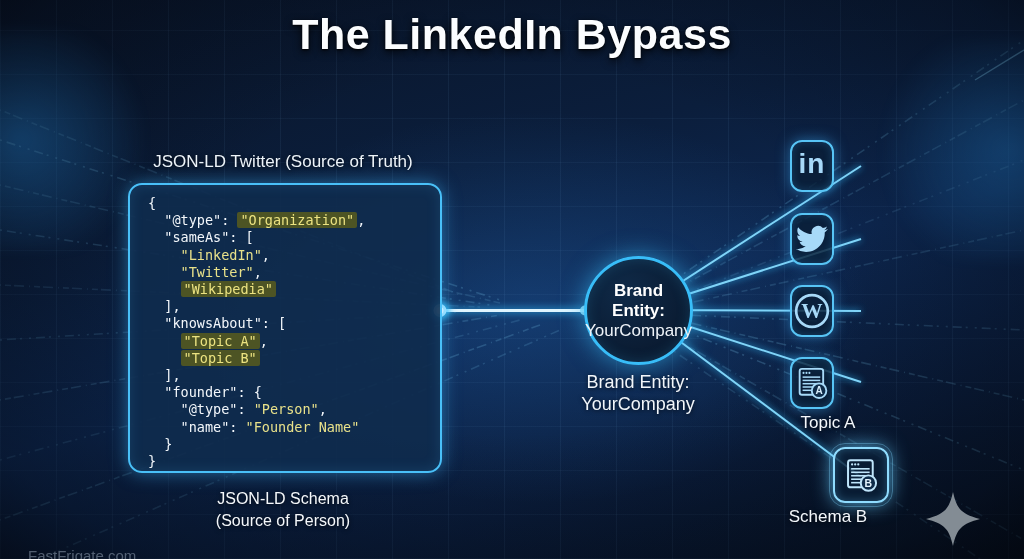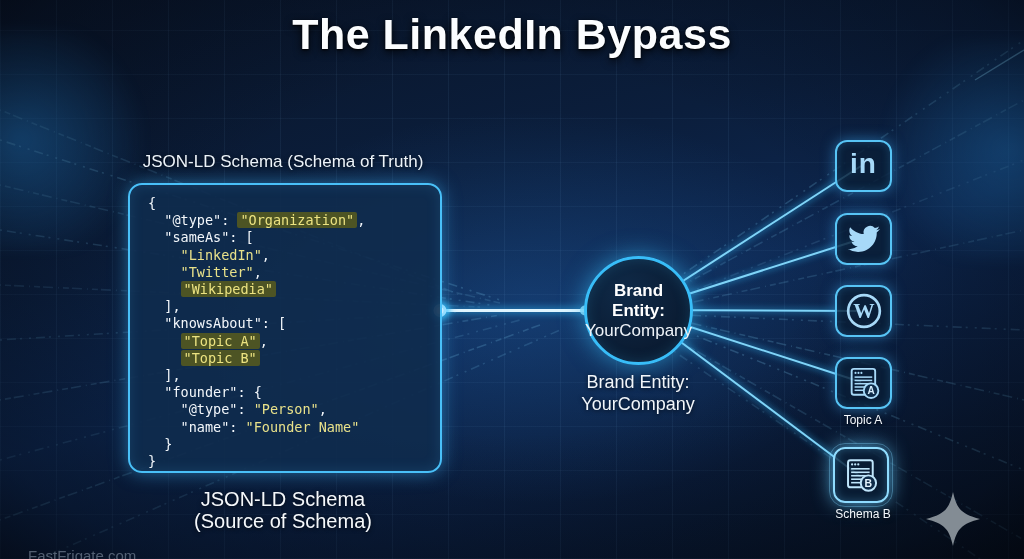--- a/index.html
+++ b/index.html
@@ -45,54 +45,54 @@
   .code{
     position:absolute;left:18px;top:10px;right:6px;
     font-family:"DejaVu Sans Mono","Liberation Mono",monospace;
     font-size:13.5px;line-height:17.2px;white-space:pre;
   }
   .t-p{color:#f3f7fb;} .t-k{color:#f3f7fb;}
   .t-s{color:#e8e18a;}
   .t-h{color:#ece381;background:#4d5424;padding:0 3px;border-radius:2px;}
   .code-caption{
     position:absolute;left:128px;top:488px;width:310px;text-align:center;
-    font-size:20px;line-height:22px;color:#f5f8fb;text-shadow:0 1px 4px rgba(0,0,0,.7);
+    font-size:16px;line-height:22px;color:#f5f8fb;text-shadow:0 1px 4px rgba(0,0,0,.7);
   }
 
   .entity-circle{
     position:absolute;left:584px;top:256px;width:109px;height:109px;border-radius:50%;
     background:radial-gradient(circle at 38% 32%, #0f2a48, #0a1a30 72%);
     border:3px solid #38bdf8;box-sizing:border-box;
     box-shadow:0 0 24px rgba(56,189,248,.6), inset 0 0 14px rgba(56,189,248,.2);
     display:flex;flex-direction:column;align-items:center;justify-content:center;
     text-align:center;color:#fff;
   }
   .entity-circle .l1{font-size:17px;font-weight:700;}
   .entity-circle .l2{font-size:17px;color:#eef3f8;}
   .entity-caption{
     position:absolute;left:538px;top:371px;width:200px;text-align:center;
     font-size:18px;line-height:22px;color:#f2f6fa;text-shadow:0 1px 4px rgba(0,0,0,.7);
   }
 
   .icon-box{
-    position:absolute;left:835px;width:57px;height:52px;box-sizing:border-box;
+    position:absolute;left:790px;width:44px;height:52px;box-sizing:border-box;
     border:2px solid #57c4f5;border-radius:12px;
     background:rgba(10,30,55,.82);
     box-shadow:0 0 14px rgba(64,180,255,.5), inset 0 0 8px rgba(64,180,255,.22);
     display:flex;align-items:center;justify-content:center;
   }
   .icon-box.hot{
     left:833px;width:56px;height:56px;border-color:#8fdcff;
     box-shadow:0 0 20px rgba(100,205,255,.85), inset 0 0 10px rgba(100,205,255,.3);
     outline:1px solid rgba(130,215,255,.35);outline-offset:3px;
   }
   .li-glyph{font-size:28px;font-weight:700;color:#a7d9f8;letter-spacing:1px;margin-top:-4px;}
   .node-label{
-    position:absolute;left:811px;width:104px;text-align:center;
-    font-size:12px;color:#f4f8fc;text-shadow:0 1px 4px rgba(0,0,0,.75);
+    position:absolute;left:776px;width:104px;text-align:center;
+    font-size:17px;color:#f4f8fc;text-shadow:0 1px 4px rgba(0,0,0,.75);
   }
   .watermark{
     position:absolute;left:28px;top:547px;font-size:15px;color:rgba(145,160,178,.55);
   }
 </style>
 </head>
 <body>
 
 <div class="stage">
 
@@ -150,27 +150,27 @@
       <line x1="638" y1="310" x2="861" y2="382"></line>
       <line x1="638" y1="310" x2="861" y2="477"></line>
     </g>
     <line x1="440" y1="310.5" x2="586" y2="310.5" stroke="#dff5ff" stroke-width="3"></line>
     <circle cx="440" cy="310.5" r="10" fill="#35c6ff" opacity="0.75" filter="url(#glow)"></circle>
     <circle cx="440" cy="310.5" r="6.5" fill="#a9e7ff"></circle>
     <circle cx="440" cy="310.5" r="3.5" fill="#f2fcff"></circle>
     <circle cx="585" cy="310.5" r="5" fill="#8fdcf8" opacity="0.9"></circle>
   </svg>
 
-  <div class="schema-label">JSON-LD Schema (Schema of Truth)</div>
+  <div class="schema-label">JSON-LD Twitter (Source of Truth)</div>
   <div class="code-box">
     <div class="code" id="code"><div><span class="t-p">{</span></div><div><span class="t-p">  </span><span class="t-k">"@type"</span><span class="t-p">: </span><span class="t-h">"Organization"</span><span class="t-p">,</span></div><div><span class="t-p">  </span><span class="t-k">"sameAs"</span><span class="t-p">: [</span></div><div><span class="t-p">    </span><span class="t-s">"LinkedIn"</span><span class="t-p">,</span></div><div><span class="t-p">    </span><span class="t-s">"Twitter"</span><span class="t-p">,</span></div><div><span class="t-p">    </span><span class="t-h">"Wikipedia"</span></div><div><span class="t-p">  ],</span></div><div><span class="t-p">  </span><span class="t-k">"knowsAbout"</span><span class="t-p">: [</span></div><div><span class="t-p">    </span><span class="t-h">"Topic A"</span><span class="t-p">,</span></div><div><span class="t-p">    </span><span class="t-h">"Topic B"</span></div><div><span class="t-p">  ],</span></div><div><span class="t-p">  </span><span class="t-k">"founder"</span><span class="t-p">: {</span></div><div><span class="t-p">    </span><span class="t-k">"@type"</span><span class="t-p">: </span><span class="t-s">"Person"</span><span class="t-p">,</span></div><div><span class="t-p">    </span><span class="t-k">"name"</span><span class="t-p">: </span><span class="t-s">"Founder Name"</span></div><div><span class="t-p">  }</span></div><div><span class="t-p">}</span></div></div>
   </div>
   <div class="code-caption">
     <div>JSON-LD Schema</div>
-    <div>(Source of Schema)</div>
+    <div>(Source of Person)</div>
   </div>
 
   <div class="entity-circle">
     <div class="l1">Brand Entity:</div>
     <div class="l2">YourCompany</div>
   </div>
   <div class="entity-caption">
     <div>Brand Entity:</div>
     <div>YourCompany</div>
   </div>

